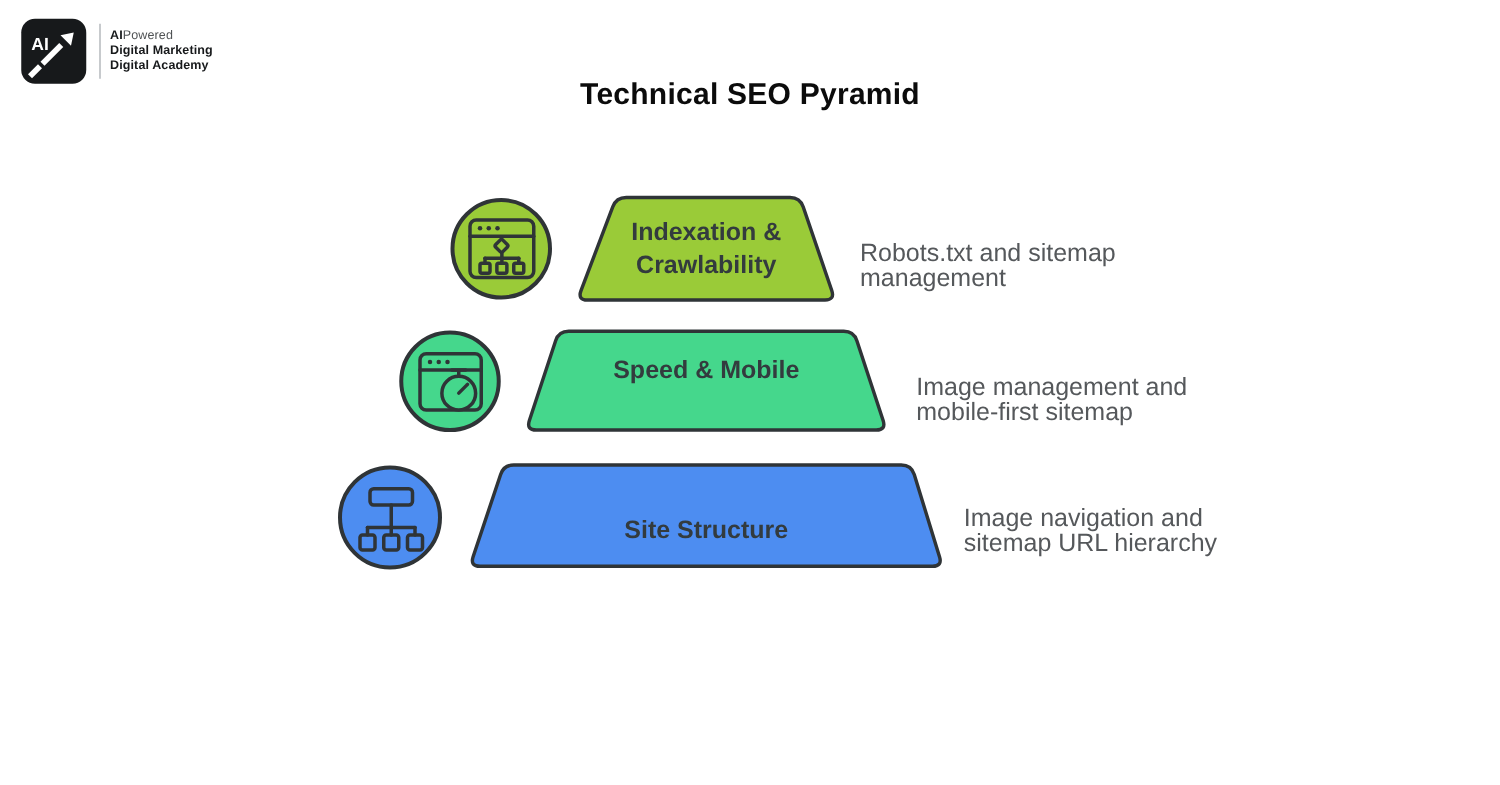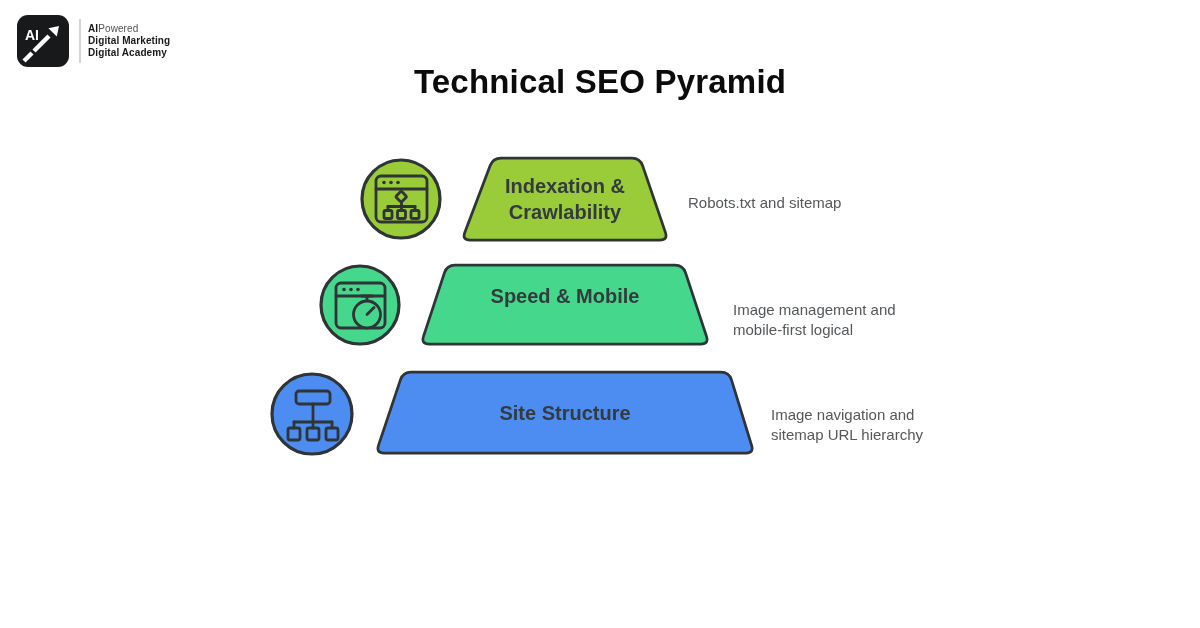--- a/index.html
+++ b/index.html
@@ -11,36 +11,36 @@
   .brand{position:absolute;left:0;top:0;width:260px;height:86px;padding-left:44px;}
   .brand svg{position:absolute;left:0;top:0;}
   .brand-text{position:absolute;left:88px;top:23px;line-height:11.8px;letter-spacing:.1px;}
   .brand-line1{font-size:10px;color:#17191b;}
   .brand-line1 .bold{font-weight:700;}
   .brand-line1 .rest{font-weight:400;color:#4f5254;margin-left:0;}
   .brand-line23{font-size:10px;font-weight:700;color:#17191b;}
   
   .title{
     position:absolute;left:0;right:0;top:42px;text-align:center;
-    font-size:33px;line-height:35px;font-weight:800;color:#0b0b0b;letter-spacing:.2px;
+    font-size:24px;line-height:35px;font-weight:800;color:#0b0b0b;letter-spacing:.2px;
   }
   
   .graphic{position:absolute;left:0;top:0;width:1200px;height:628px;}
   
   .lvl-label{
     position:absolute;left:455px;width:220px;display:flex;flex-direction:column;
     align-items:center;justify-content:center;text-align:center;
     font-size:20px;line-height:26px;font-weight:700;color:#333b3e;pointer-events:none;
   }
   .lvl-label.l1{top:158px;height:82px;}
   .lvl-label.l2{top:265px;height:62px;}
-  .lvl-label.l3{top:372px;height:81px;}
+  .lvl-label.l3{top:383px;height:81px;}
   
   .desc{
-    position:absolute;font-size:15px;line-height:20px;font-weight:400;color:#55585b;
+    position:absolute;font-size:20px;line-height:20px;font-weight:400;color:#55585b;
   }
   .desc.d1{left:688px;top:193px;}
   .desc.d2{left:733px;top:300px;}
   .desc.d3{left:771px;top:405px;}
 </style>
 </head>
 <body>
 
 <div class="canvas">
 
@@ -132,23 +132,24 @@
   </div>
   <div class="lvl-label l2">
     <div>Speed &amp; Mobile</div>
   </div>
   <div class="lvl-label l3">
     <div>Site Structure</div>
   </div>
 
   <div class="desc d1">
     <div>Robots.txt and sitemap</div>
+    <div>management</div>
   </div>
   <div class="desc d2">
     <div>Image management and</div>
-    <div>mobile-first logical</div>
+    <div>mobile-first sitemap</div>
   </div>
   <div class="desc d3">
     <div>Image navigation and</div>
     <div>sitemap URL hierarchy</div>
   </div>
 
 </div>
 
 </body></html>

